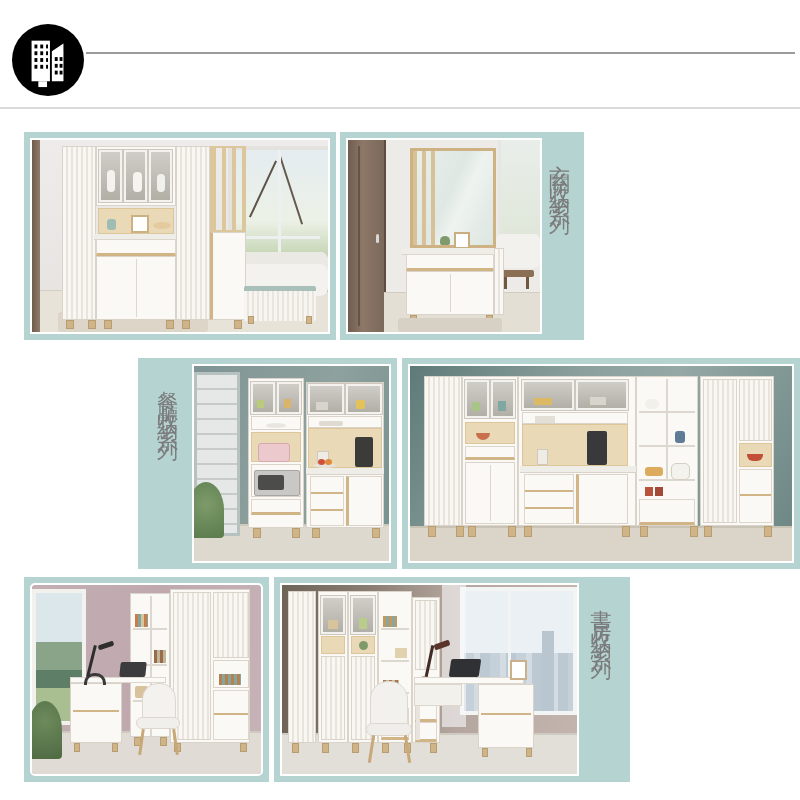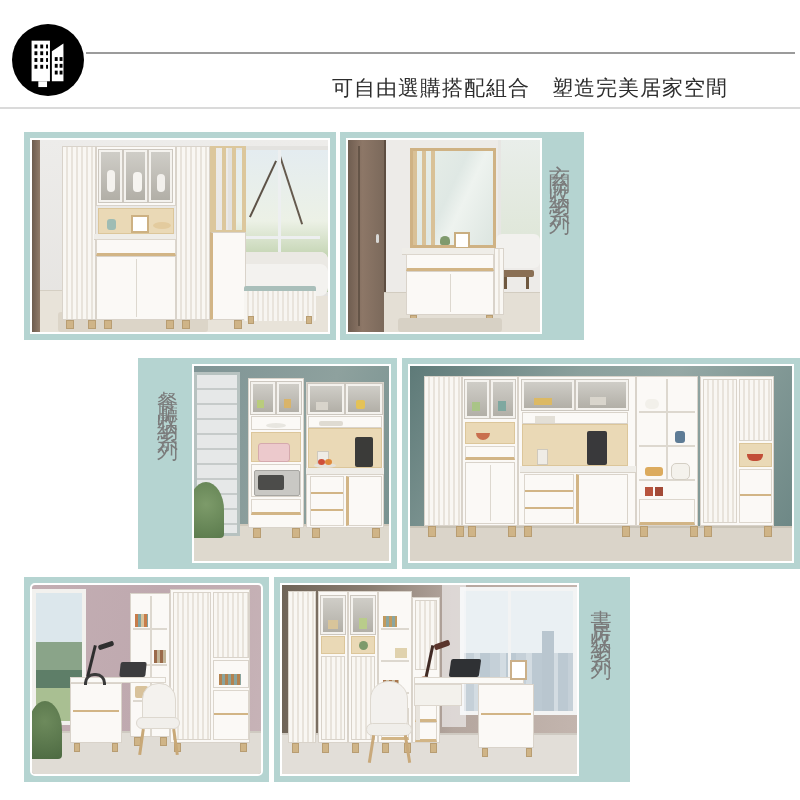--- a/index.html
+++ b/index.html
@@ -53,21 +53,20 @@
       <rect x="37" y="27" width="3" height="4" fill="#000"></rect>
         <rect x="42" y="27" width="3" height="4" fill="#000"></rect>
       <rect x="37" y="34" width="3" height="4" fill="#000"></rect>
         <rect x="42" y="34" width="3" height="4" fill="#000"></rect>
       <rect x="37" y="41" width="3" height="4" fill="#000"></rect>
         <rect x="42" y="41" width="3" height="4" fill="#000"></rect>
       <rect x="20" y="52" width="9" height="6" fill="#fff"></rect>
     </svg>
   </div>
   <i class="rule1"></i>
-  <div class="hdr-tag">可自由選購搭配組合　塑造完美居家空間</div>
   <i class="rule2"></i>
 
   <div class="fr" style="left:24px;top:132px;width:312px;height:208px">
     <div class="ph" style="width:296px;height:192px;background:linear-gradient(180deg,#edecea,#e5e3e0)">
       <i class="a" style="left:0;top:0;width:8px;height:192px;background:linear-gradient(90deg,#6e5c4e,#917b69)"></i>
       <i class="a" style="left:8px;top:150px;width:288px;height:42px;background:#e8e3d9;border-top:1px solid #d5cfc3"></i>
       <i class="a" style="left:26px;top:172px;width:150px;height:20px;background:#dcd5c8;border-radius:3px"></i>
       <i class="a" style="left:196px;top:6px;width:96px;height:142px;border:4px solid #e3e2df;background:linear-gradient(180deg,#e4ecf0 0%,#ecf1e6 50%,#c9d8b9 72%,#aac49a 100%)">
         <i class="a" style="left:30px;top:8px;width:2px;height:62px;background:#5d5247;transform:rotate(25deg)"></i>
         <i class="a" style="left:58px;top:4px;width:2px;height:72px;background:#655a4e;transform:rotate(-18deg)"></i>

